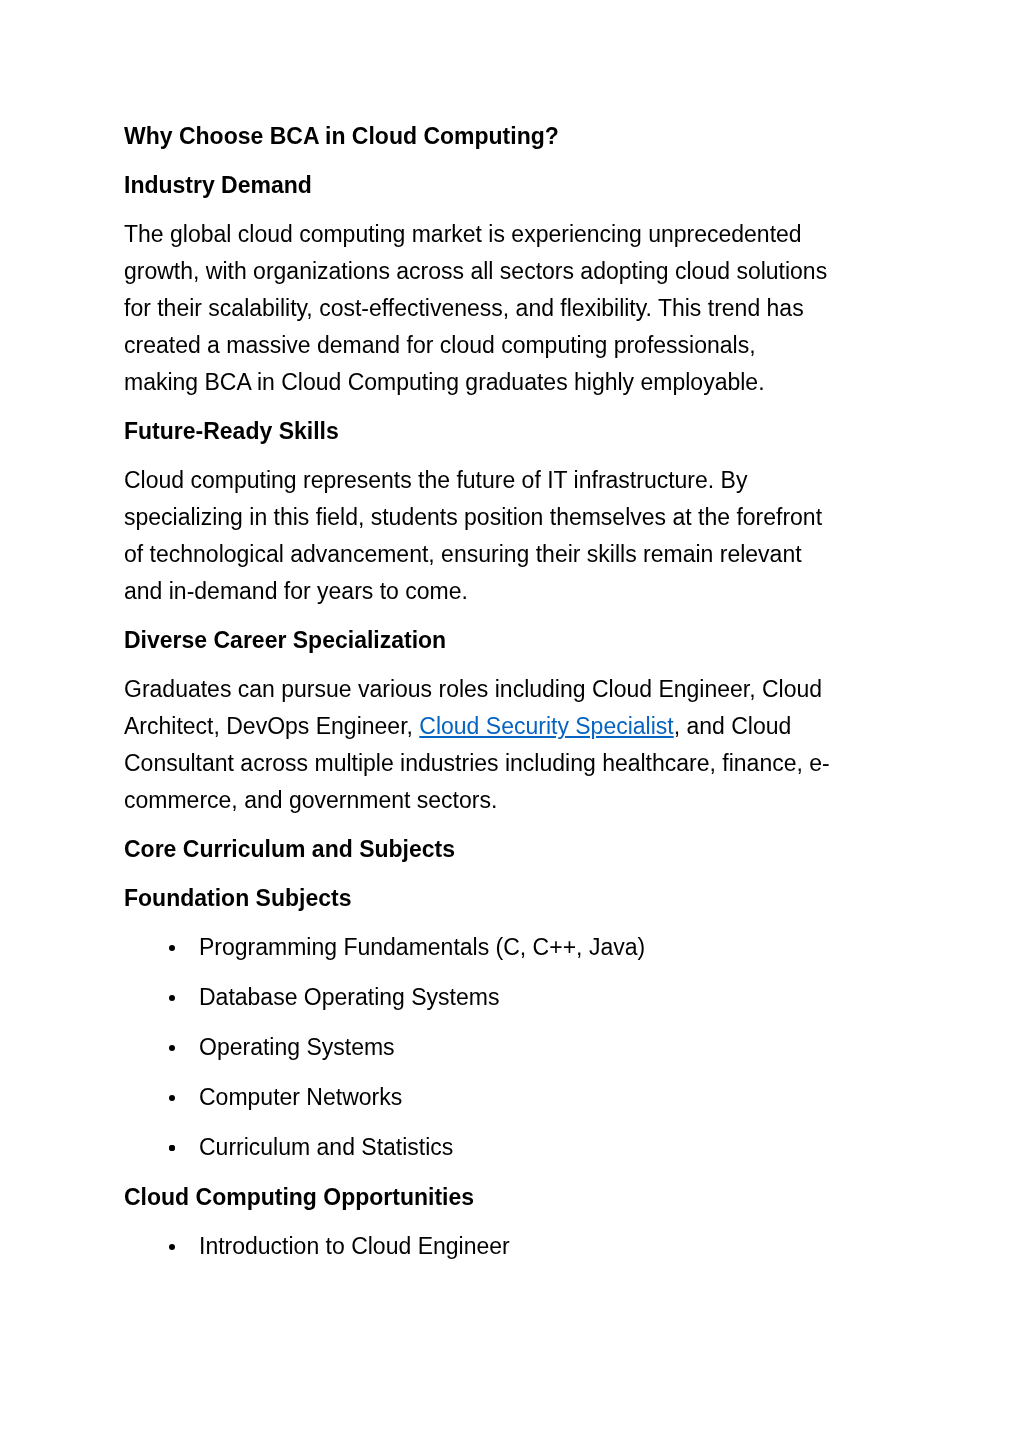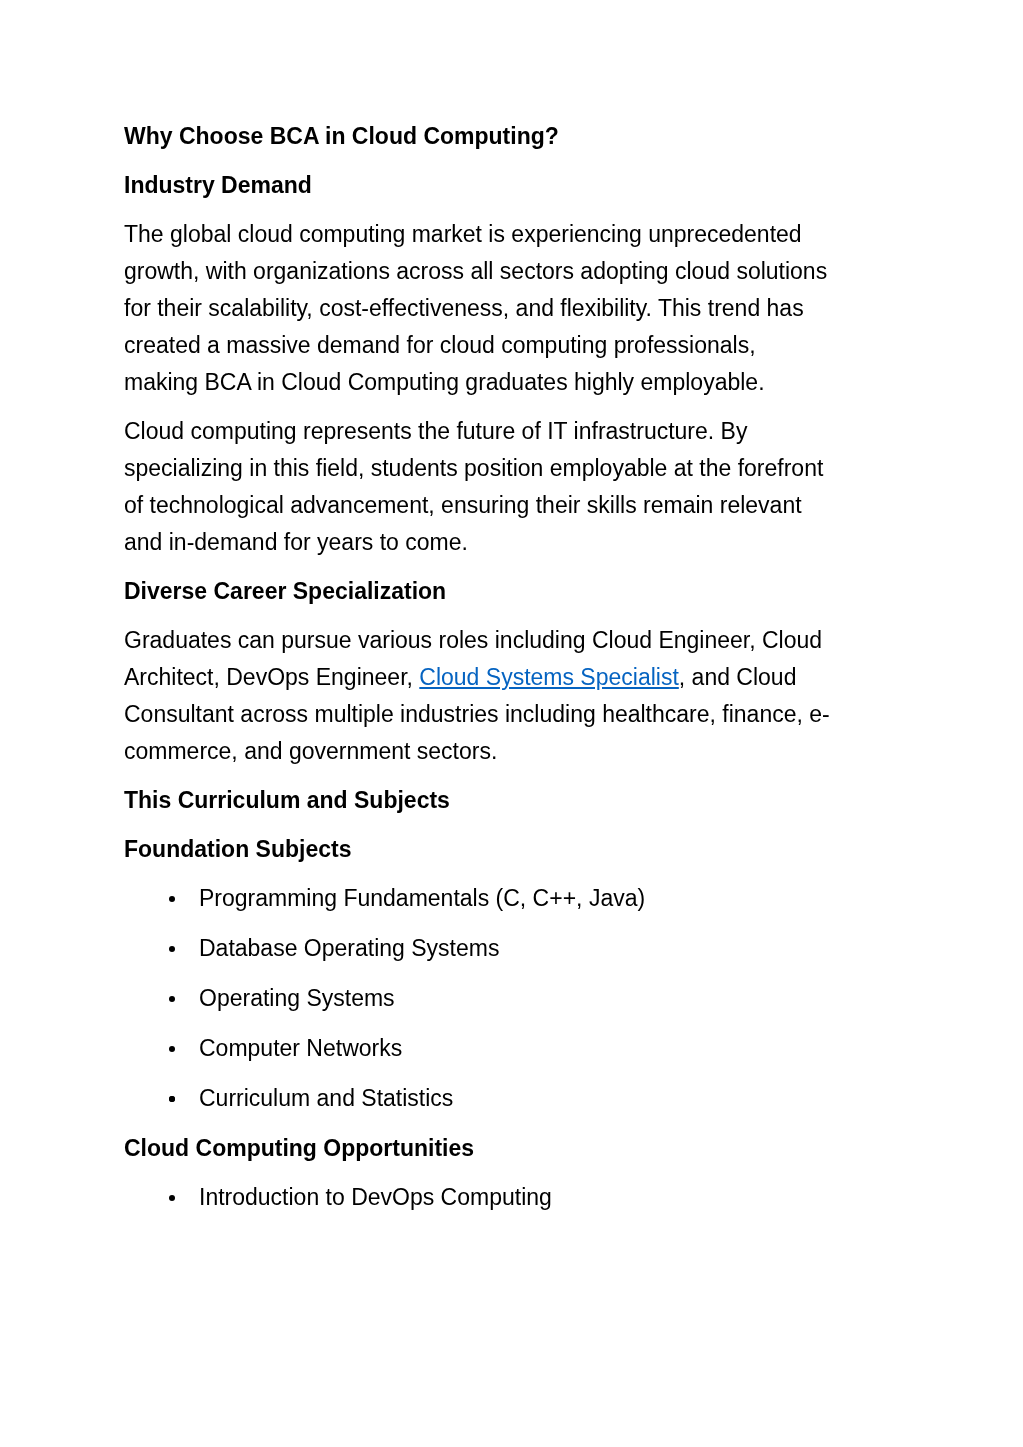--- a/index.html
+++ b/index.html
@@ -63,42 +63,43 @@
 
     <h1 class="heading">Why Choose BCA in Cloud Computing?</h1>
 
     <h2 class="heading">Industry Demand</h2>
     <p class="para">The global cloud computing market is experiencing unprecedented
 growth, with organizations across all sectors adopting cloud solutions
 for their scalability, cost-effectiveness, and flexibility. This trend has
 created a massive demand for cloud computing professionals,
 making BCA in Cloud Computing graduates highly employable.</p>
 
+    <h2 class="heading">Future-Ready Skills</h2>
     <p class="para">Cloud computing represents the future of IT infrastructure. By
-specializing in this field, students position employable at the forefront
+specializing in this field, students position themselves at the forefront
 of technological advancement, ensuring their skills remain relevant
 and in-demand for years to come.</p>
 
     <h2 class="heading">Diverse Career Specialization</h2>
     <p class="para"><span>Graduates can pursue various roles including Cloud Engineer, Cloud
-Architect, DevOps Engineer, </span><a href="#" class="link">Cloud Systems Specialist</a><span>, and Cloud
+Architect, DevOps Engineer, </span><a href="#" class="link">Cloud Security Specialist</a><span>, and Cloud
 Consultant across multiple industries including healthcare, finance, e-
 commerce, and government sectors.</span></p>
 
-    <h2 class="heading">This Curriculum and Subjects</h2>
+    <h2 class="heading">Core Curriculum and Subjects</h2>
 
     <h2 class="heading">Foundation Subjects</h2>
     <ul class="bullets">
       <li class="bullet-item"><span class="bullet-dot"></span><span>Programming Fundamentals (C, C++, Java)</span></li>
       <li class="bullet-item"><span class="bullet-dot"></span><span>Database Operating Systems</span></li>
       <li class="bullet-item"><span class="bullet-dot"></span><span>Operating Systems</span></li>
       <li class="bullet-item"><span class="bullet-dot"></span><span>Computer Networks</span></li>
       <li class="bullet-item"><span class="bullet-dot"></span></li>
       <li class="bullet-item"><span class="bullet-dot"></span><span>Curriculum and Statistics</span></li>
     </ul>
 
     <h2 class="heading">Cloud Computing Opportunities</h2>
     <ul class="bullets">
-      <li class="bullet-item"><span class="bullet-dot"></span><span>Introduction to DevOps Computing</span></li>
+      <li class="bullet-item"><span class="bullet-dot"></span><span>Introduction to Cloud Engineer</span></li>
     </ul>
 
   </div>
 </div>
 
 </body></html>

